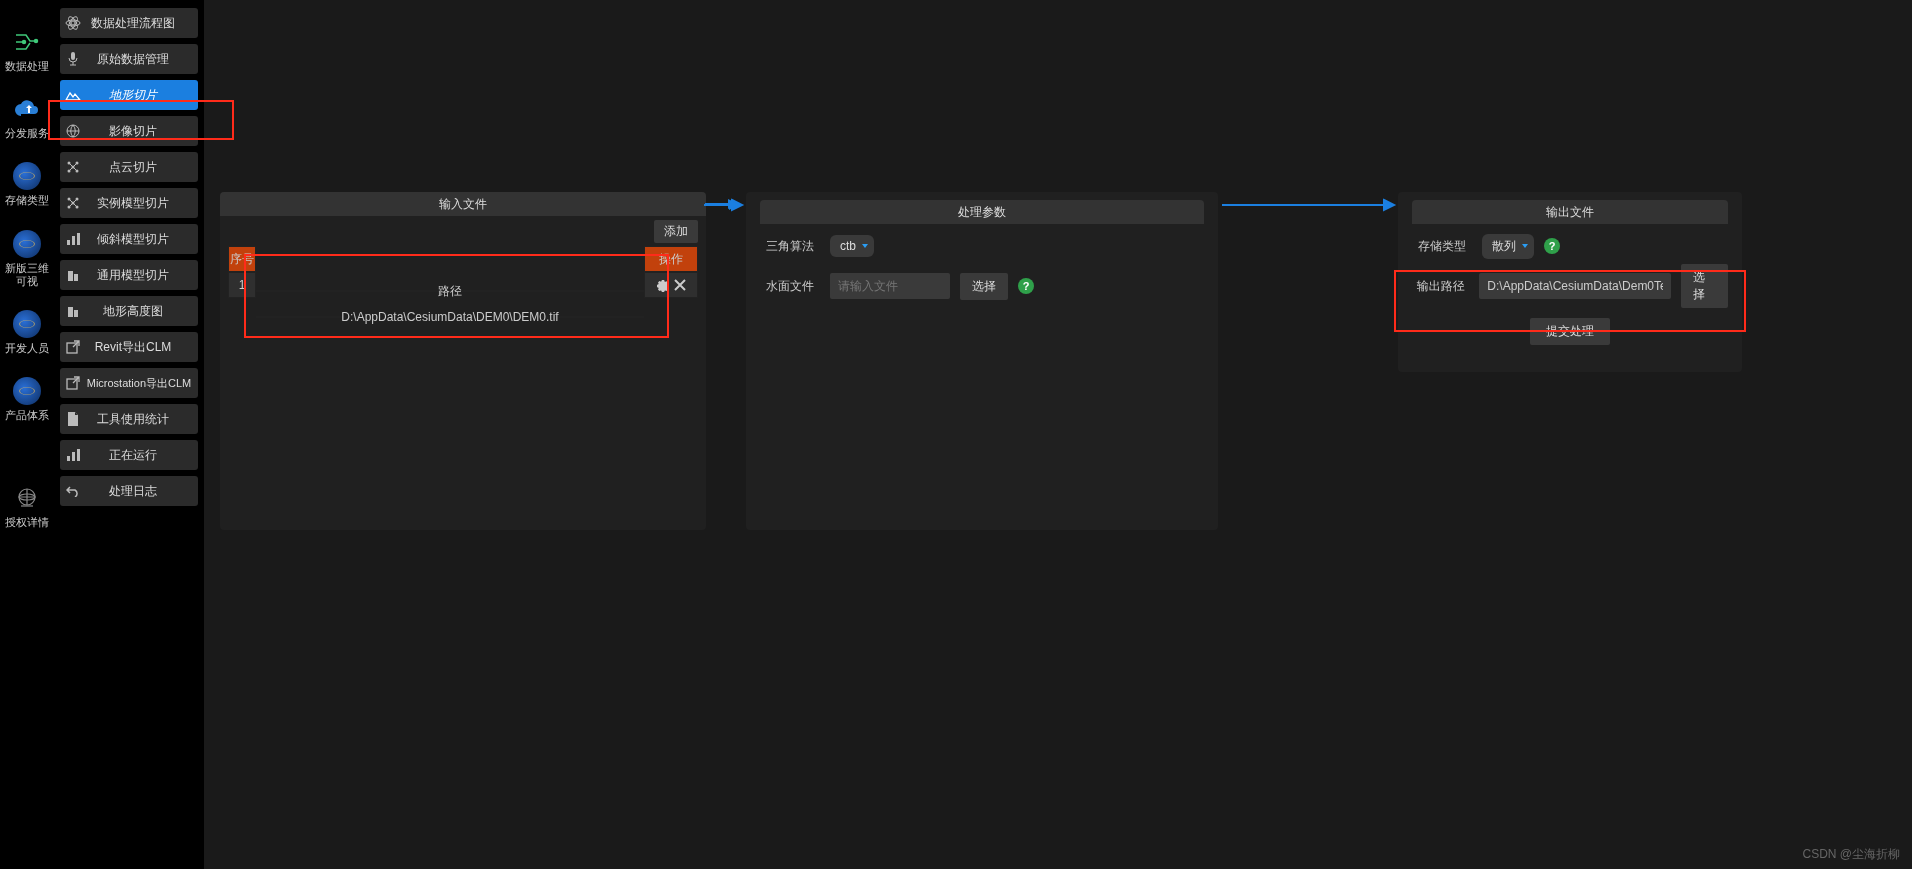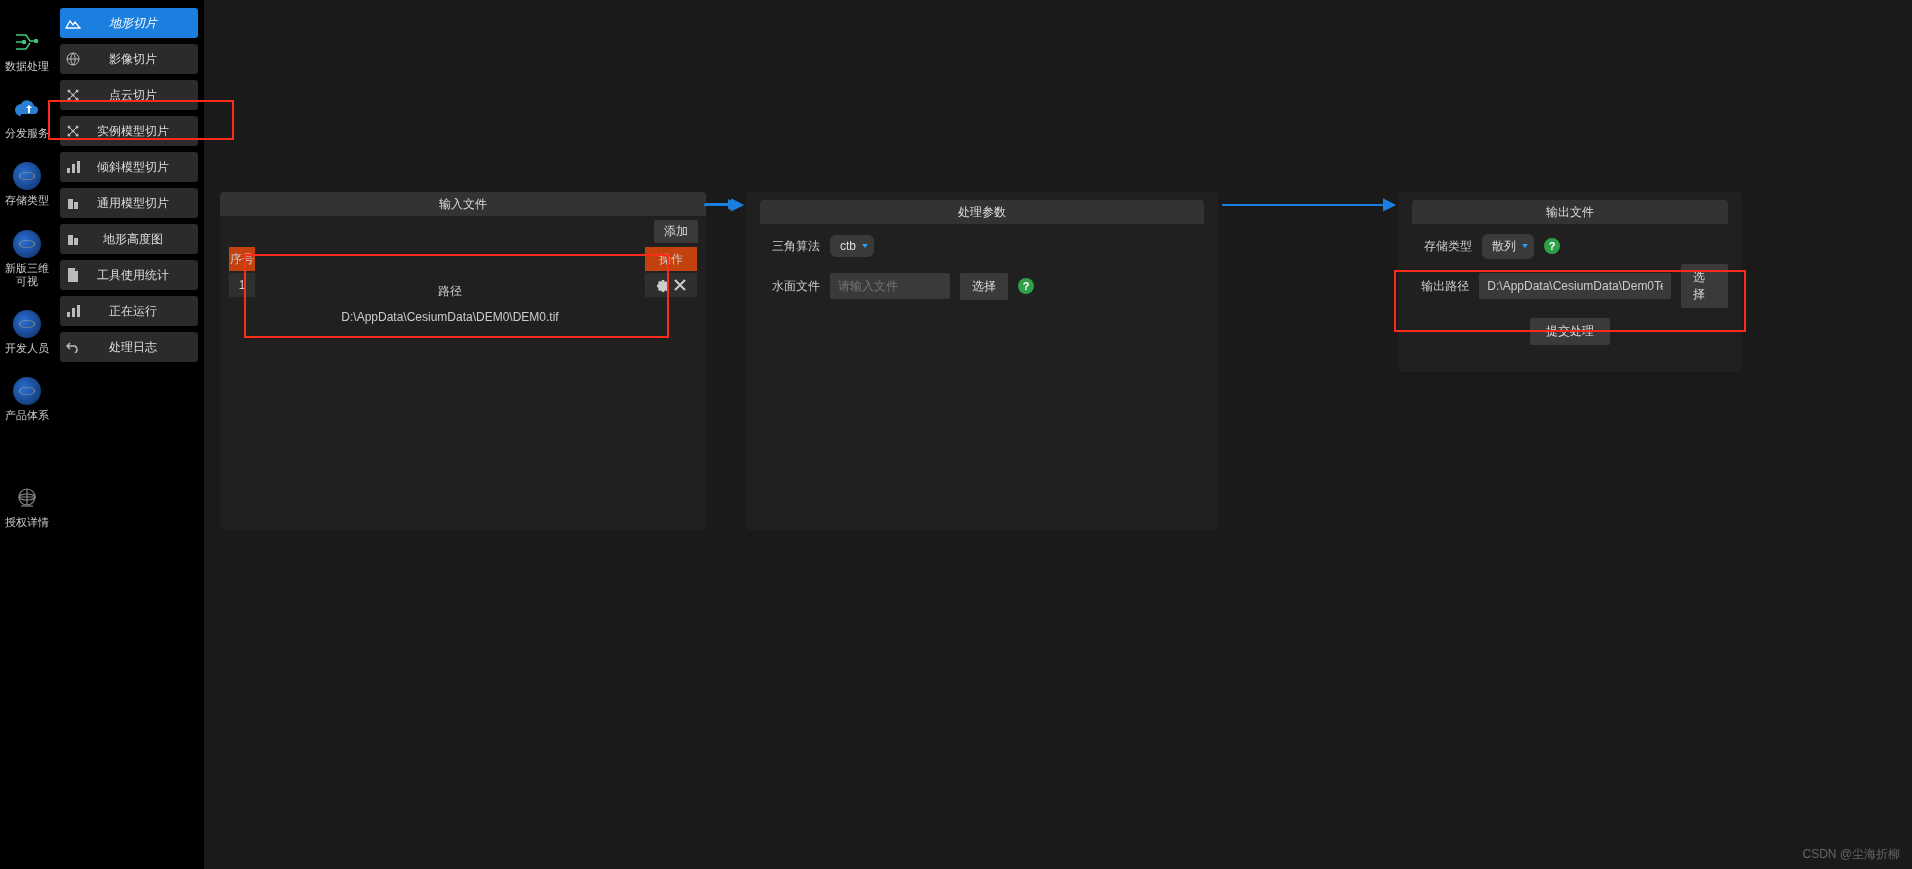--- a/index.html
+++ b/index.html
@@ -115,21 +115,21 @@
 }
 .td { background:#2f2f2f; }
 .col-idx { width:28px; }
 .col-path { flex:1;margin-top:44px; }
 .col-op { width:54px; gap:4px; }
 .icon-btn { cursor:pointer; display:inline-flex; }
 
 
 .params-panel { left: 530px; top: 192px; width: 480px; height: 338px; padding: 8px 14px 14px; }
 .form-row { display:flex; align-items:center; height:36px; gap:10px; margin-top:4px;}
-.form-label { width:60px; font-size:12px; color:#ccc; text-align:right;font-family:Liberation Serif, serif;}
+.form-label { width:60px; font-size:12px; color:#ccc; text-align:center;font-family:Liberation Serif, serif;}
 .dropdown {
   background:#3a3a3a; padding:4px 18px 4px 10px; border-radius:6px; cursor:pointer;
   position:relative; color:#ddd; font-size:12px;
 }
 .dropdown::after{content:'';position:absolute;right:6px;top:50%;transform:translateY(-50%);
   border-left:3px solid transparent;border-right:3px solid transparent;border-top:4px solid #2a9df4;}
 .text-input {
   background:#3a3a3a; border:none; height:26px; padding:0 8px; color:#ccc; font-size:12px;
   border-radius:2px;
 }
@@ -207,20 +207,42 @@
             <path d="M6 20h12"></path>
           </g>
         </svg>
     </span>
     <span class="label">授权详情</span>
   </div>
 </div>
 
 <div class="sub-nav">
   <div class="sub-group">
+    <div class="sub-item">
+      <span class="icon-box">
+          <svg width="16" height="16" viewBox="0 0 16 16" stroke="#bbb" fill="none">
+            <circle cx="8" cy="8" r="2"></circle>
+            <ellipse cx="8" cy="8" rx="7" ry="3"></ellipse>
+            <ellipse cx="8" cy="8" rx="7" ry="3" transform="rotate(60 8 8)"></ellipse>
+            <ellipse cx="8" cy="8" rx="7" ry="3" transform="rotate(-60 8 8)"></ellipse>
+          </svg>
+        </span>
+      <span class="sub-label">数据处理流程图</span>
+    </div>
+    <div class="sub-item">
+      <span class="icon-box">
+          <svg width="14" height="16" viewBox="0 0 14 16" fill="#bbb">
+            <rect x="5" y="1" width="4" height="8" rx="2"></rect>
+            <path d="M3 7a4 4 0 008 0M7 11v3M4 14h6" stroke="#bbb" fill="none"></path>
+          </svg>
+        </span>
+      <span class="sub-label">原始数据管理</span>
+    </div>
+  </div>
+  <div class="sub-group">
     <div class="sub-item active">
       <span class="icon-box">
           <svg width="16" height="14" viewBox="0 0 16 14" fill="none" stroke="#fff" stroke-width="1.3">
             <path d="M1 12l4-7 3 4 2-3 5 6z"></path>
           </svg>
         </span>
       <span class="sub-label">地形切片</span>
     </div>
     <div class="sub-item">
       <span class="icon-box">
@@ -277,20 +299,40 @@
       <span class="sub-label">通用模型切片</span>
     </div>
     <div class="sub-item">
       <span class="icon-box">
           <svg width="14" height="14" viewBox="0 0 14 14" fill="#bbb">
             <rect x="2" y="3" width="5" height="10"></rect>
             <rect x="8" y="6" width="4" height="7"></rect>
           </svg>
         </span>
       <span class="sub-label">地形高度图</span>
+    </div>
+  </div>
+  <div class="sub-group">
+    <div class="sub-item">
+      <span class="icon-box">
+          <svg width="14" height="14" viewBox="0 0 14 14" fill="none" stroke="#bbb" stroke-width="1.3">
+            <rect x="1" y="3" width="10" height="10"></rect>
+            <path d="M8 1h5v5M13 1L7 7"></path>
+          </svg>
+        </span>
+      <span class="sub-label">Revit导出CLM</span>
+    </div>
+    <div class="sub-item">
+      <span class="icon-box">
+          <svg width="14" height="14" viewBox="0 0 14 14" fill="none" stroke="#bbb" stroke-width="1.3">
+            <rect x="1" y="3" width="10" height="10"></rect>
+            <path d="M8 1h5v5M13 1L7 7"></path>
+          </svg>
+        </span>
+      <span class="sub-label" style="font-size:11px;padding-right:6px">Microstation导出CLM</span>
     </div>
   </div>
   <div class="sub-group">
     <div class="sub-item">
       <span class="icon-box">
           <svg width="12" height="14" viewBox="0 0 12 14" fill="#bbb">
             <path d="M1 0h7l3 3v11H1z"></path>
             <path d="M8 0v3h3" fill="#2b2b2b"></path>
           </svg>
         </span>

